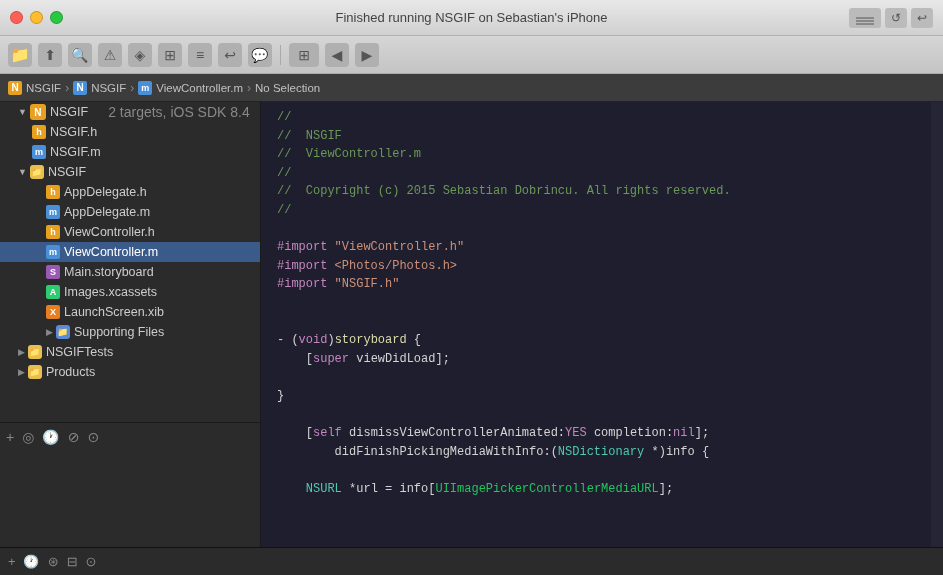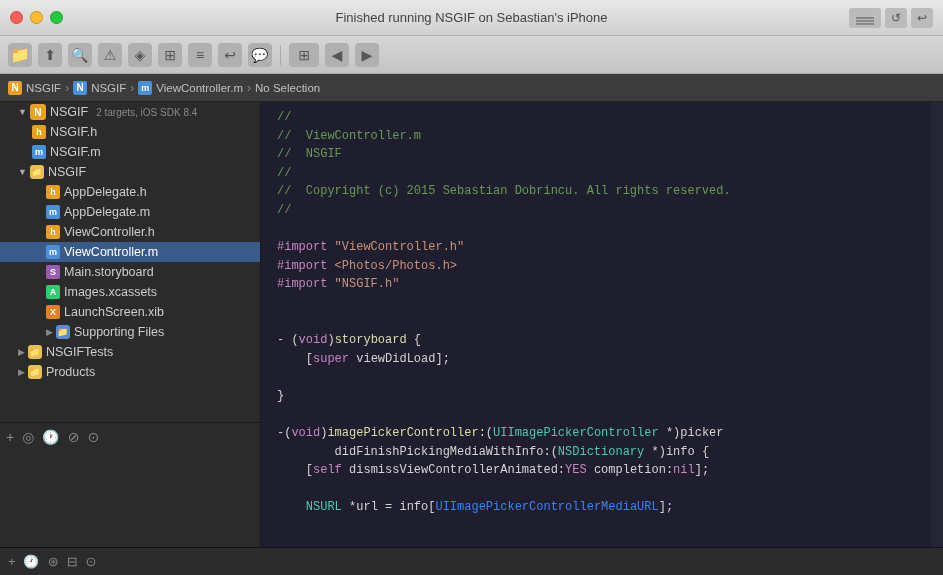--- a/index.html
+++ b/index.html
@@ -181,23 +181,23 @@
       background: #e8a020;
       display: inline-flex;
       align-items: center;
       justify-content: center;
       margin-right: 4px;
       font-size: 10px;
       color: #fff;
       font-weight: bold;
     }
     .sidebar-subtitle {
-      font-size: 10px;
+      font-size: 14px;
       color: #888;
-      margin-left: 8px;
+      margin-left: 20px;
     }
 
     
     .sidebar-bottom {
       height: 28px;
       background: #2b2b2b;
       border-top: 1px solid #1a1a1a;
       display: flex;
       align-items: center;
       padding: 0 6px;
@@ -230,21 +230,21 @@
     }
 
     
     .c-comment { color: #6a9955; }
     .c-keyword { color: #c586c0; }
     .c-string { color: #ce9178; }
     .c-method { color: #dcdcaa; }
     .c-plain { color: #d4d4d4; }
     .c-macro { color: #c586c0; }
     .c-class { color: #4ec9b0; }
-    .c-param { color: #3b82f6; }
+    .c-param { color: #22c55e; }
 
     
     .editor::-webkit-scrollbar { width: 8px; }
     .editor::-webkit-scrollbar-track { background: #1e1e2e; }
     .editor::-webkit-scrollbar-thumb { background: #444; border-radius: 4px; }
     .sidebar::-webkit-scrollbar { width: 6px; }
     .sidebar::-webkit-scrollbar-track { background: #2b2b2b; }
     .sidebar::-webkit-scrollbar-thumb { background: #444; border-radius: 3px; }
 
     
@@ -418,39 +418,38 @@
       <button class="sidebar-bottom-btn">◎</button>
       <button class="sidebar-bottom-btn">🕐</button>
       <button class="sidebar-bottom-btn">⊘</button>
       <button class="sidebar-bottom-btn">⊙</button>
     </div>
   </div>
 
   <div class="editor">
 
     <div class="code-line"><span class="c-comment">//</span></div>
+    <div class="code-line"><span class="c-comment">//  NSGIF</span></div>
     <div class="code-line"><span class="c-comment">//  ViewController.m</span></div>
-    <div class="code-line"><span class="c-comment">//  NSGIF</span></div>
     <div class="code-line"><span class="c-comment">//</span></div>
     <div class="code-line"><span class="c-comment">//  Copyright (c) 2015 Sebastian Dobrincu. All rights reserved.</span></div>
     <div class="code-line"><span class="c-comment">//</span></div>
     <div class="code-line"> </div>
     <div class="code-line"><span class="c-macro">#import </span><span class="c-string">"ViewController.h"</span></div>
     <div class="code-line"><span class="c-macro">#import </span><span class="c-string">&lt;Photos/Photos.h&gt;</span></div>
     <div class="code-line"><span class="c-macro">#import </span><span class="c-string">"NSGIF.h"</span></div>
     <div class="code-line"> </div>
     <div class="code-line"> </div>
     <div class="code-line"><span class="c-plain">- (</span><span class="c-keyword">void</span><span class="c-plain">)</span><span class="c-method">storyboard</span><span class="c-plain"> {</span></div>
     <div class="code-line"><span class="c-plain">    [</span><span class="c-keyword">super</span><span class="c-plain"> viewDidLoad];</span></div>
     <div class="code-line"> </div>
     <div class="code-line"><span class="c-plain">}</span></div>
     <div class="code-line"> </div>
-    <div class="code-line"><span class="c-plain">-(</span><span class="c-keyword">void</span><span class="c-plain">)</span><span class="c-method">imagePickerController:</span><span class="c-plain">(</span><span class="c-class">UIImagePickerController</span><span class="c-plain"> *)picker</span></div>
+    <div class="code-line"><span class="c-plain">    [</span><span class="c-keyword">self</span><span class="c-plain"> dismissViewControllerAnimated:</span><span class="c-keyword">YES</span><span class="c-plain"> completion:</span><span class="c-keyword">nil</span><span class="c-plain">];</span></div>
     <div class="code-line"><span class="c-plain">        didFinishPickingMediaWithInfo:(</span><span class="c-class">NSDictionary</span><span class="c-plain"> *)info {</span></div>
-    <div class="code-line"><span class="c-plain">    [</span><span class="c-keyword">self</span><span class="c-plain"> dismissViewControllerAnimated:</span><span class="c-keyword">YES</span><span class="c-plain"> completion:</span><span class="c-keyword">nil</span><span class="c-plain">];</span></div>
     <div class="code-line"> </div>
     <div class="code-line"><span class="c-plain">    </span><span class="c-class">NSURL</span><span class="c-plain"> *url = info[</span><span class="c-param">UIImagePickerControllerMediaURL</span><span class="c-plain">];</span></div>
 
   </div>
 
   <div class="right-gutter"></div>
 
 </div>
 
 <div class="bottom-bar">

